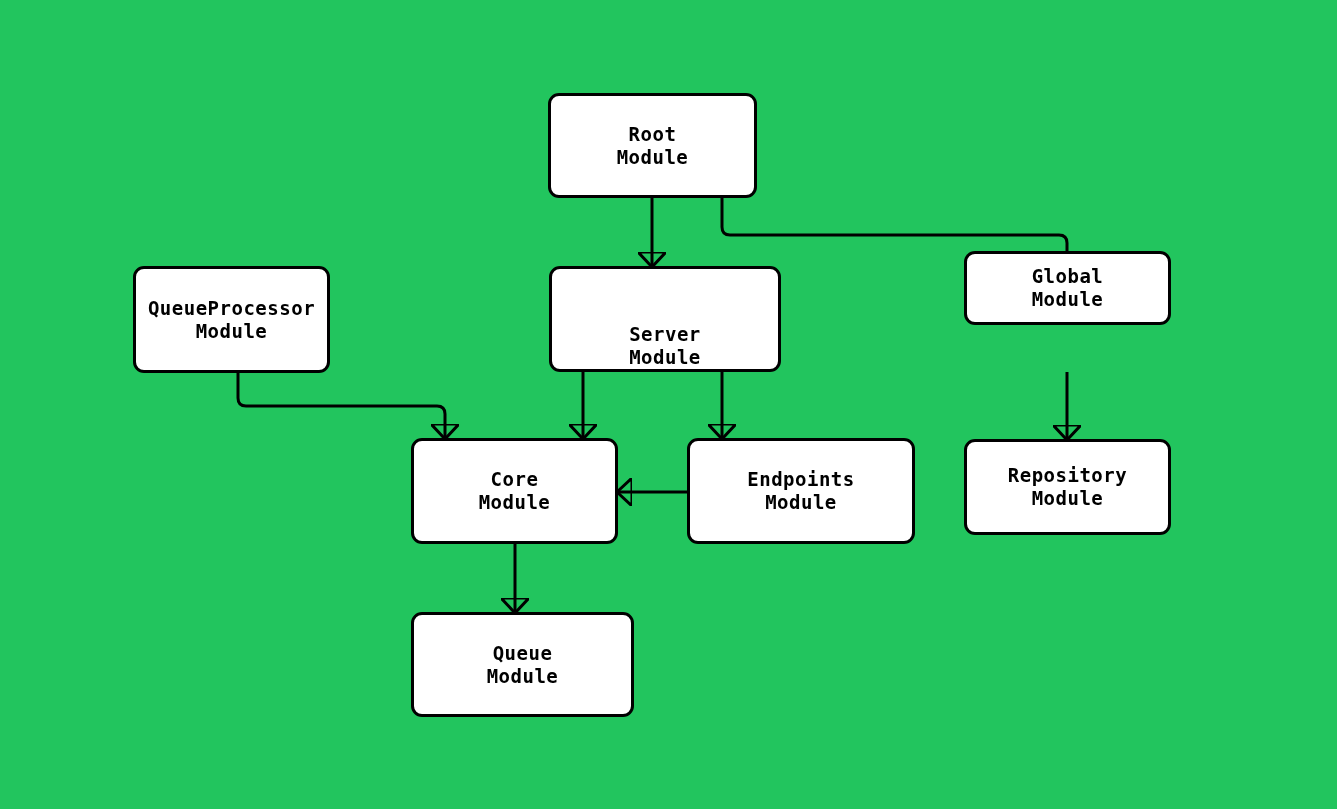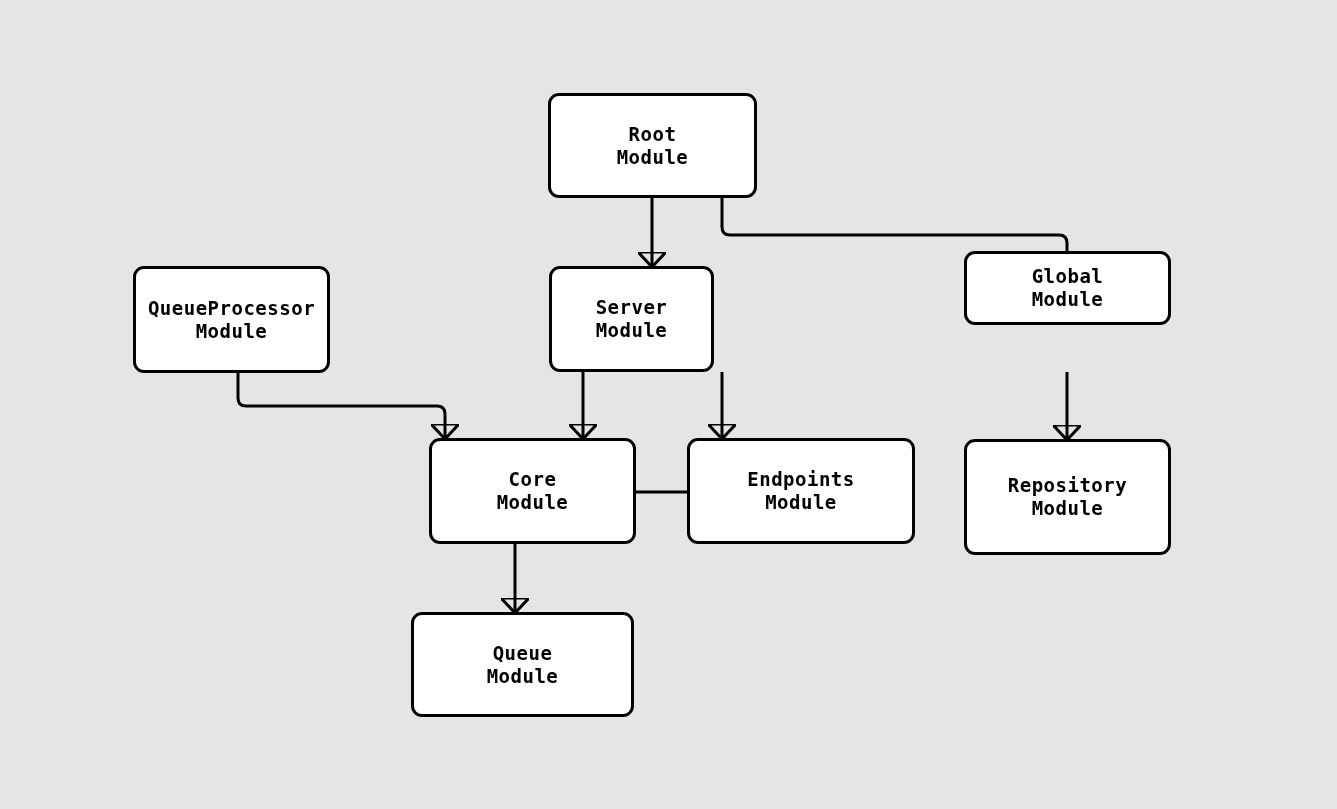--- a/index.html
+++ b/index.html
@@ -4,21 +4,21 @@
 <style>
   html, body {
     margin: 0;
     padding: 0;
     background: #ffffff;
   }
   .canvas {
     position: relative;
     width: 1337px;
     height: 809px;
-    background: #e5e5e5;
+    background: #22c55e;
     overflow: hidden;
     font-family: "DejaVu Sans Mono", "Liberation Mono", monospace;
   }
   .edges-layer {
     position: absolute;
     left: 0;
     top: 0;
     width: 1337px;
     height: 809px;
     pointer-events: none;
@@ -78,49 +78,49 @@
     </div>
   </div>
 
   <div class="node" style="left:133px; top:266px; width:197px; height:107px;">
     <div class="node-label">
       <span>QueueProcessor</span>
       <span>Module</span>
     </div>
   </div>
 
-  <div class="node" style="left:549px; top:266px; width:165px; height:106px;">
+  <div class="node" style="left:549px; top:266px; width:232px; height:106px;align-items:flex-end;">
     <div class="node-label">
       <span>Server</span>
       <span>Module</span>
     </div>
   </div>
 
   <div class="node" style="left:964px; top:251px; width:207px; height:74px;">
     <div class="node-label">
       <span>Global</span>
       <span>Module</span>
     </div>
   </div>
 
-  <div class="node" style="left:411px; top:438px; width:207px; height:106px;margin-left:18px;">
+  <div class="node" style="left:411px; top:438px; width:207px; height:106px;">
     <div class="node-label">
       <span>Core</span>
       <span>Module</span>
     </div>
   </div>
 
   <div class="node" style="left:687px; top:438px; width:228px; height:106px;">
     <div class="node-label">
       <span>Endpoints</span>
       <span>Module</span>
     </div>
   </div>
 
-  <div class="node" style="left:964px; top:439px; width:207px; height:116px;">
+  <div class="node" style="left:964px; top:439px; width:207px; height:96px;">
     <div class="node-label">
       <span>Repository</span>
       <span>Module</span>
     </div>
   </div>
 
   <div class="node" style="left:411px; top:612px; width:223px; height:105px;">
     <div class="node-label">
       <span>Queue</span>
       <span>Module</span>

